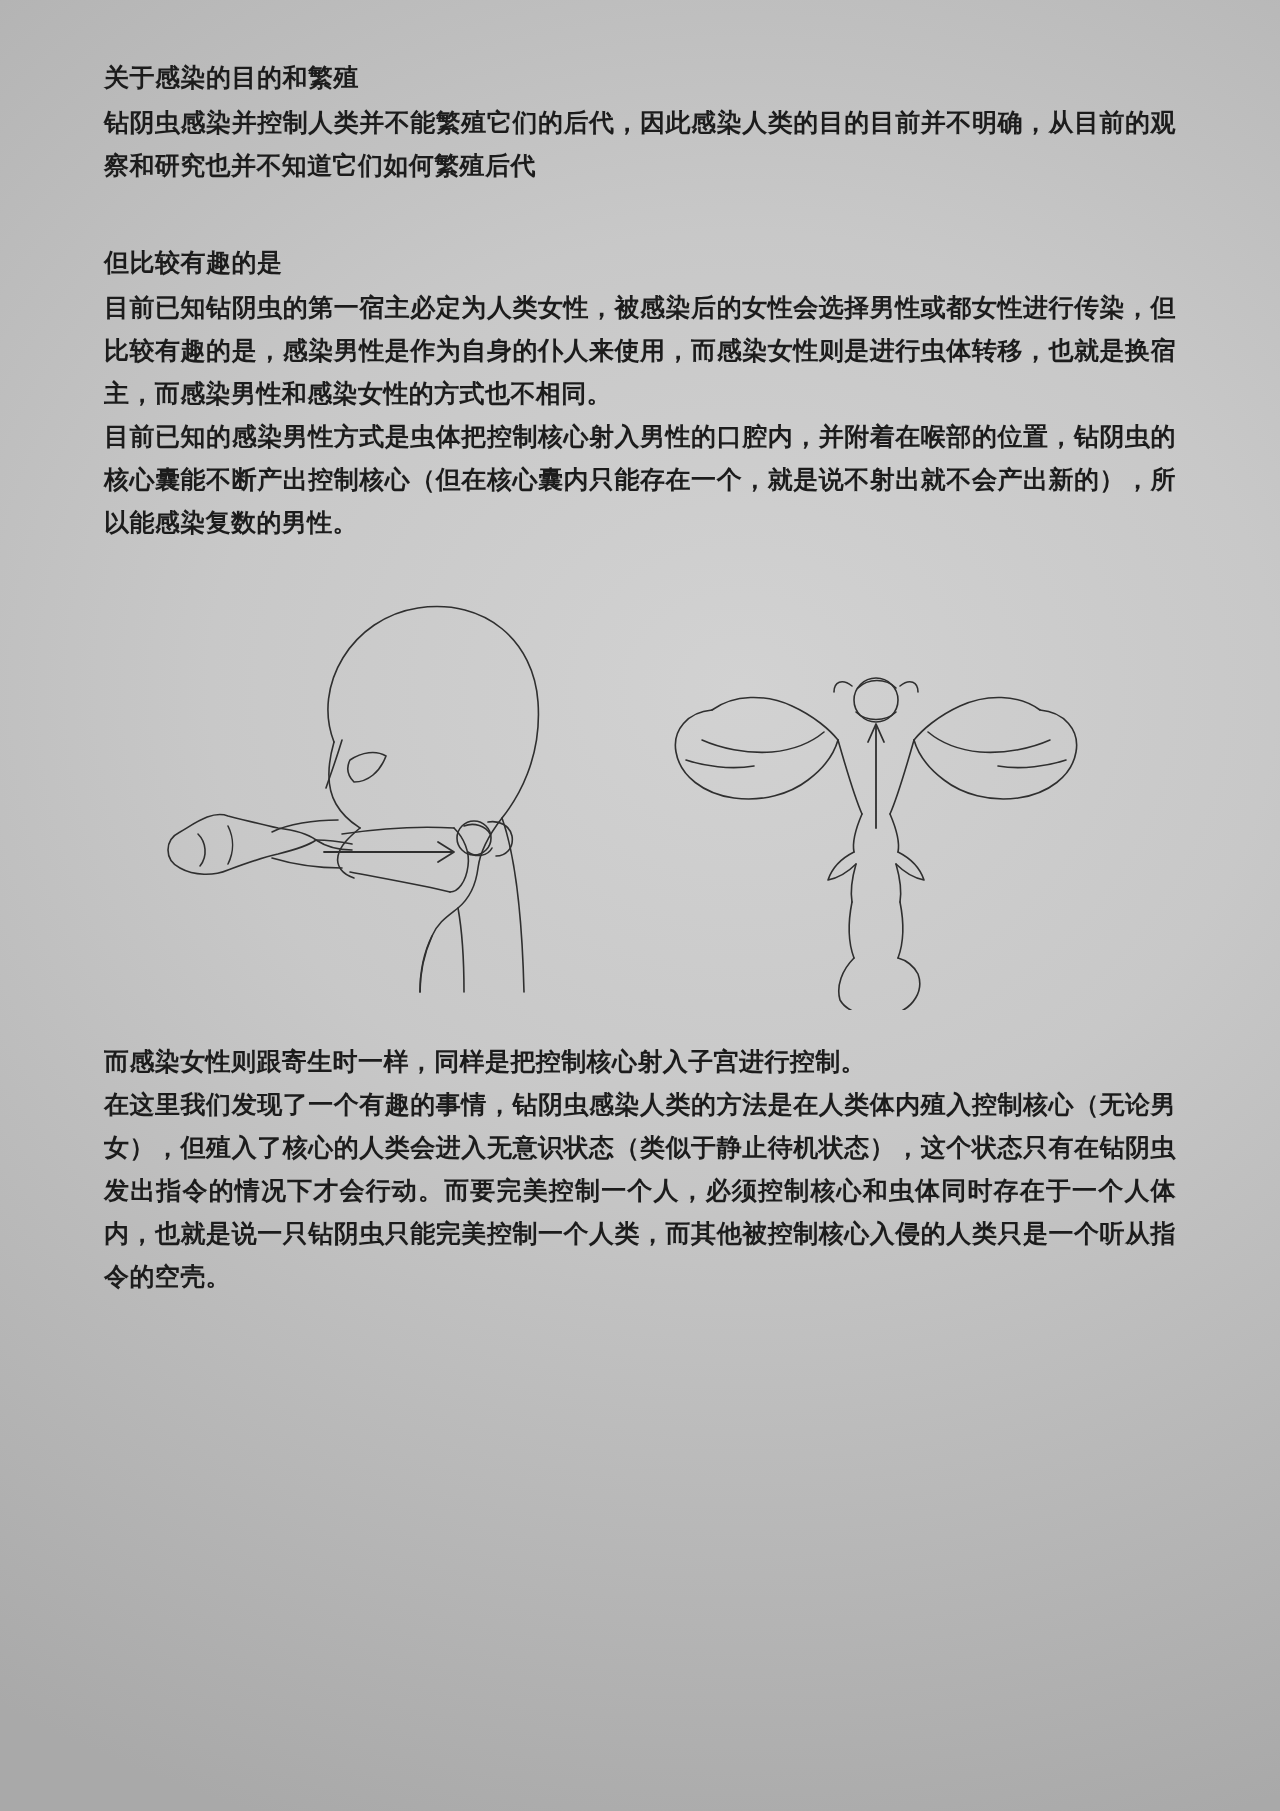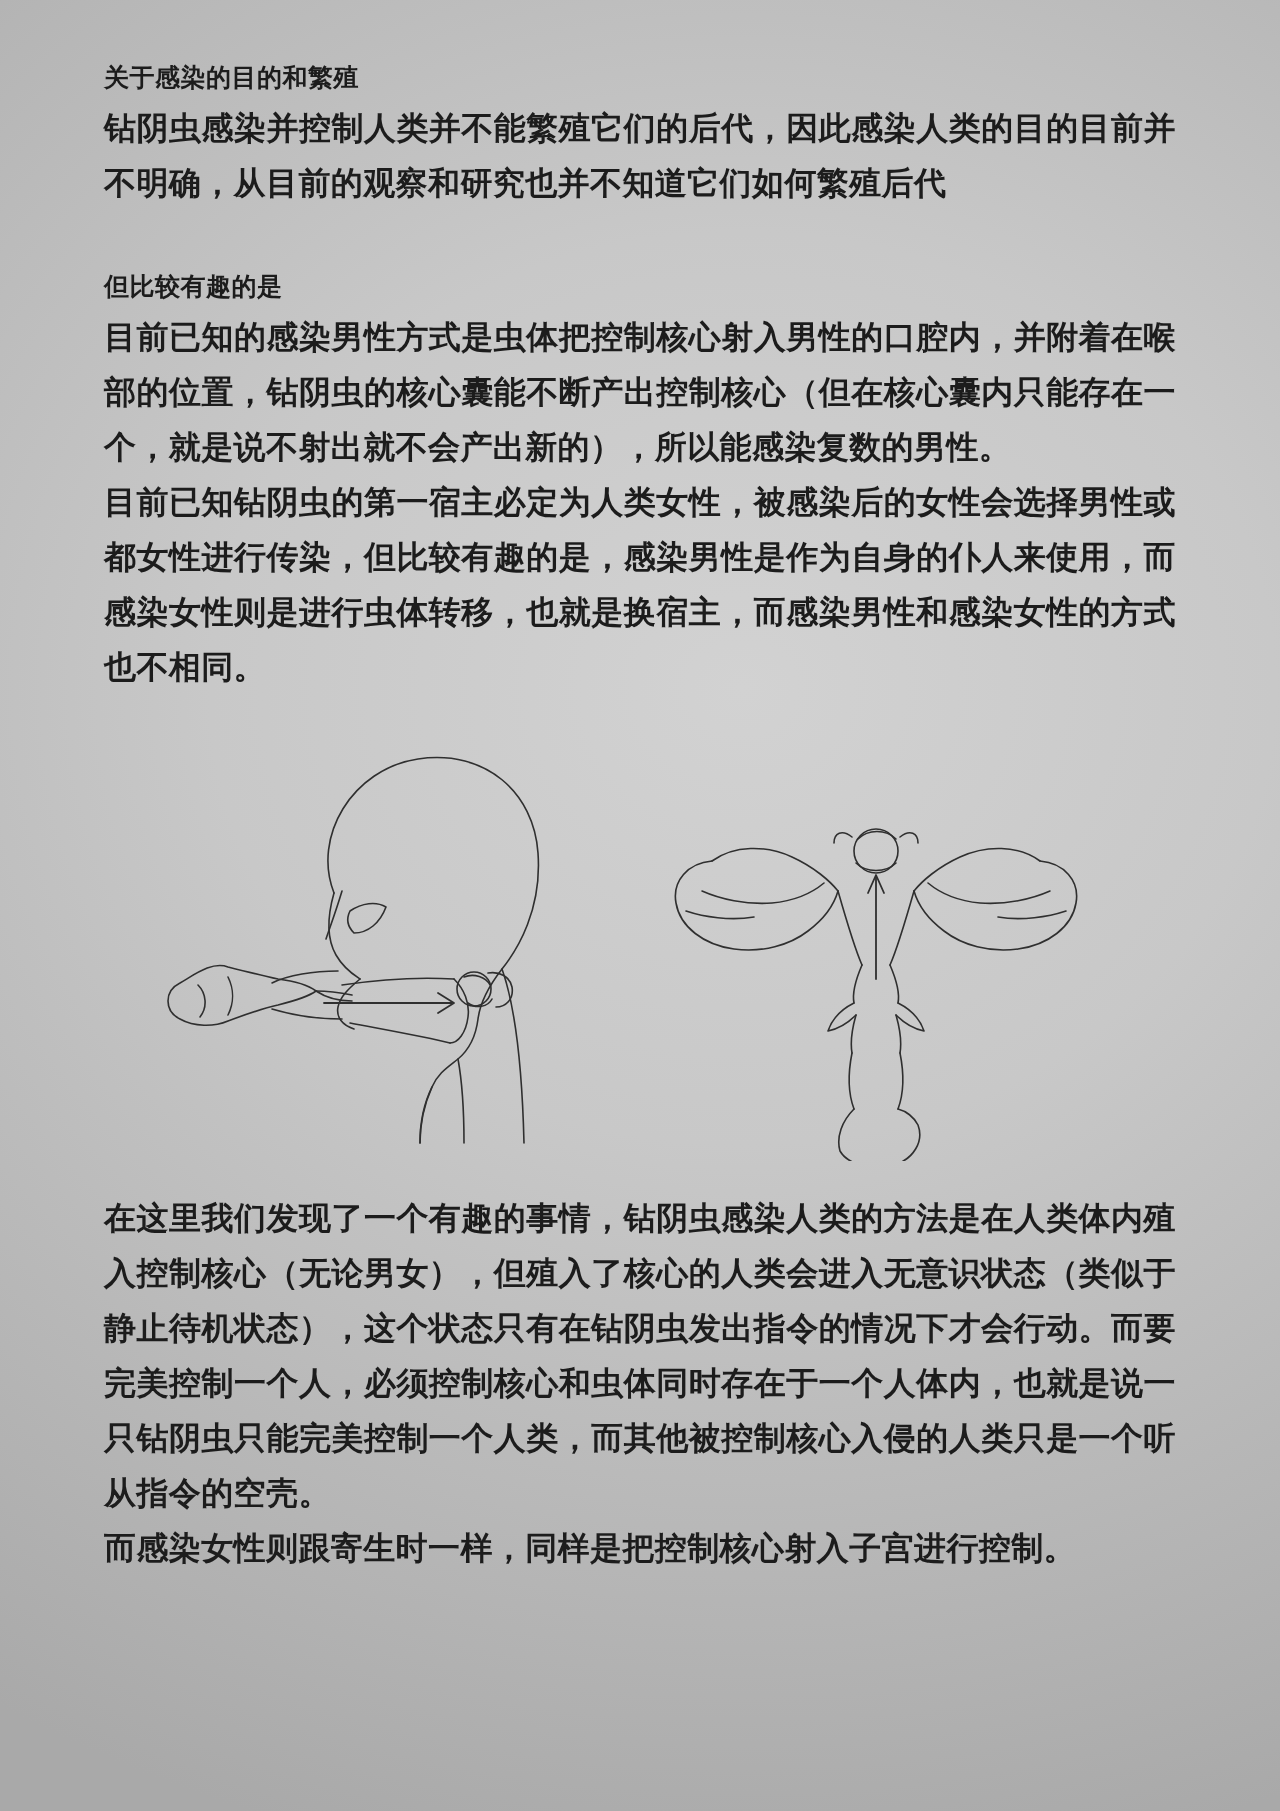--- a/index.html
+++ b/index.html
@@ -26,21 +26,21 @@
     margin-bottom: 0;
   }
   .heading {
     font-size: 25px;
     font-weight: 700;
     line-height: 1.72;
     letter-spacing: 0.5px;
     margin: 0 0 2px 0;
   }
   .para {
-    font-size: 32px;
+    font-size: 25px;
     font-weight: 700;
     line-height: 1.72;
     letter-spacing: 0.4px;
     margin: 0;
     text-align: justify;
     text-justify: inter-ideograph;
   }
   .spacer-lg { height: 54px; }
   .figure-wrap {
     position: relative;
@@ -62,22 +62,22 @@
 
   <div class="section">
     <h2 class="heading">关于感染的目的和繁殖</h2>
     <p class="para">钻阴虫感染并控制人类并不能繁殖它们的后代，因此感染人类的目的目前并不明确，从目前的观察和研究也并不知道它们如何繁殖后代</p>
   </div>
 
   <div class="spacer-lg"></div>
 
   <div class="section">
     <h2 class="heading">但比较有趣的是</h2>
+    <p class="para">目前已知钻阴虫的第一宿主必定为人类女性，被感染后的女性会选择男性或都女性进行传染，但比较有趣的是，感染男性是作为自身的仆人来使用，而感染女性则是进行虫体转移，也就是换宿主，而感染男性和感染女性的方式也不相同。</p>
     <p class="para">目前已知的感染男性方式是虫体把控制核心射入男性的口腔内，并附着在喉部的位置，钻阴虫的核心囊能不断产出控制核心（但在核心囊内只能存在一个，就是说不射出就不会产出新的），所以能感染复数的男性。</p>
-    <p class="para">目前已知钻阴虫的第一宿主必定为人类女性，被感染后的女性会选择男性或都女性进行传染，但比较有趣的是，感染男性是作为自身的仆人来使用，而感染女性则是进行虫体转移，也就是换宿主，而感染男性和感染女性的方式也不相同。</p>
   </div>
 
   <div class="figure-wrap">
     <svg class="figure-svg" viewBox="0 0 1072 420" xmlns="http://www.w3.org/2000/svg" fill="none" stroke="#2f2f2f" stroke-width="1.6" stroke-linecap="round" stroke-linejoin="round">
 
       <g>
 
         <path d="M232 152 C210 96 250 28 316 18 C384 8 432 52 436 112 C440 168 416 208 400 228
                  C386 246 378 262 376 278 C374 294 368 308 356 318
                  C346 326 336 332 330 346 C322 364 318 382 318 402"></path>
@@ -159,18 +159,18 @@
         <path d="M210 96 C200 88 192 92 192 102"></path>
         <path d="M258 96 C268 88 276 92 276 102"></path>
 
         <path d="M234 238 L234 136" stroke-width="1.8"></path>
         <path d="M226 152 L234 134 L242 152" stroke-width="1.8"></path>
       </g>
     </svg>
   </div>
 
   <div class="section">
+    <p class="para">而感染女性则跟寄生时一样，同样是把控制核心射入子宫进行控制。</p>
     <p class="para">在这里我们发现了一个有趣的事情，钻阴虫感染人类的方法是在人类体内殖入控制核心（无论男女），但殖入了核心的人类会进入无意识状态（类似于静止待机状态），这个状态只有在钻阴虫发出指令的情况下才会行动。而要完美控制一个人，必须控制核心和虫体同时存在于一个人体内，也就是说一只钻阴虫只能完美控制一个人类，而其他被控制核心入侵的人类只是一个听从指令的空壳。</p>
-    <p class="para">而感染女性则跟寄生时一样，同样是把控制核心射入子宫进行控制。</p>
   </div>
 
   <div class="bottom-pad"></div>
 </div>
 
 </body></html>

